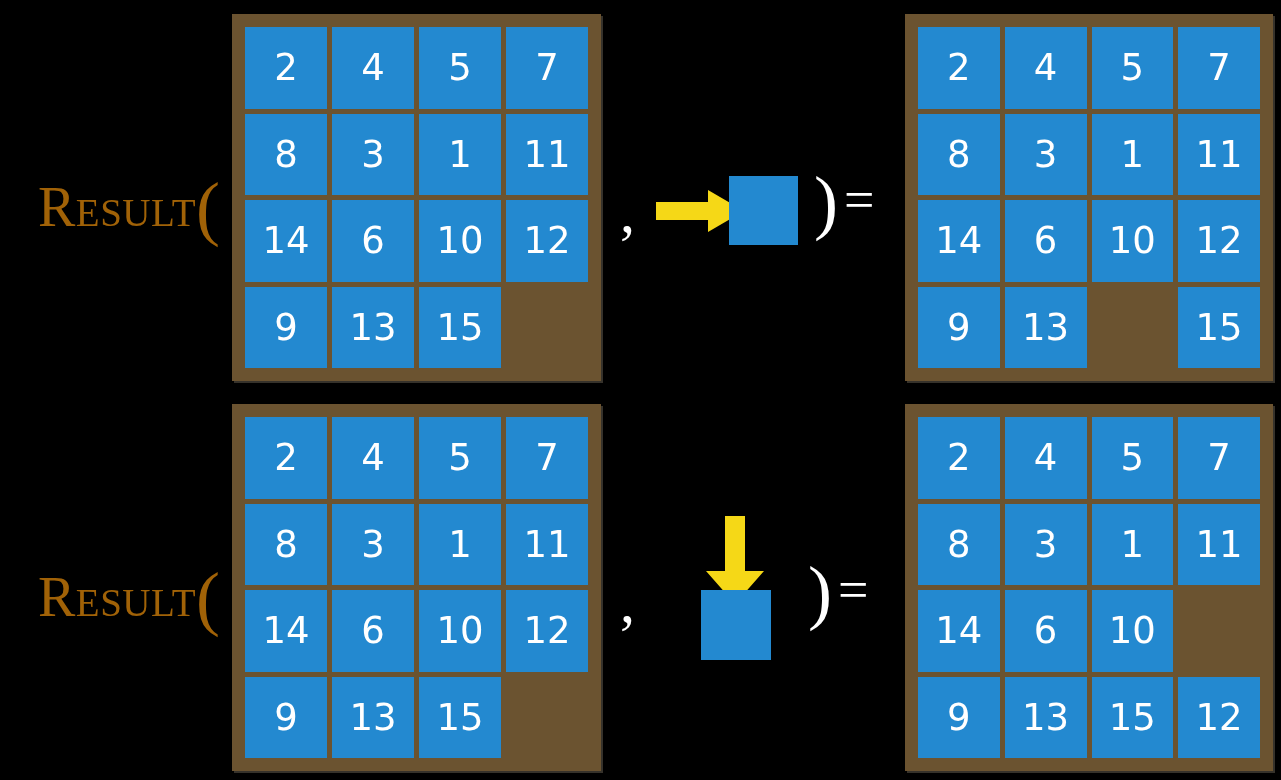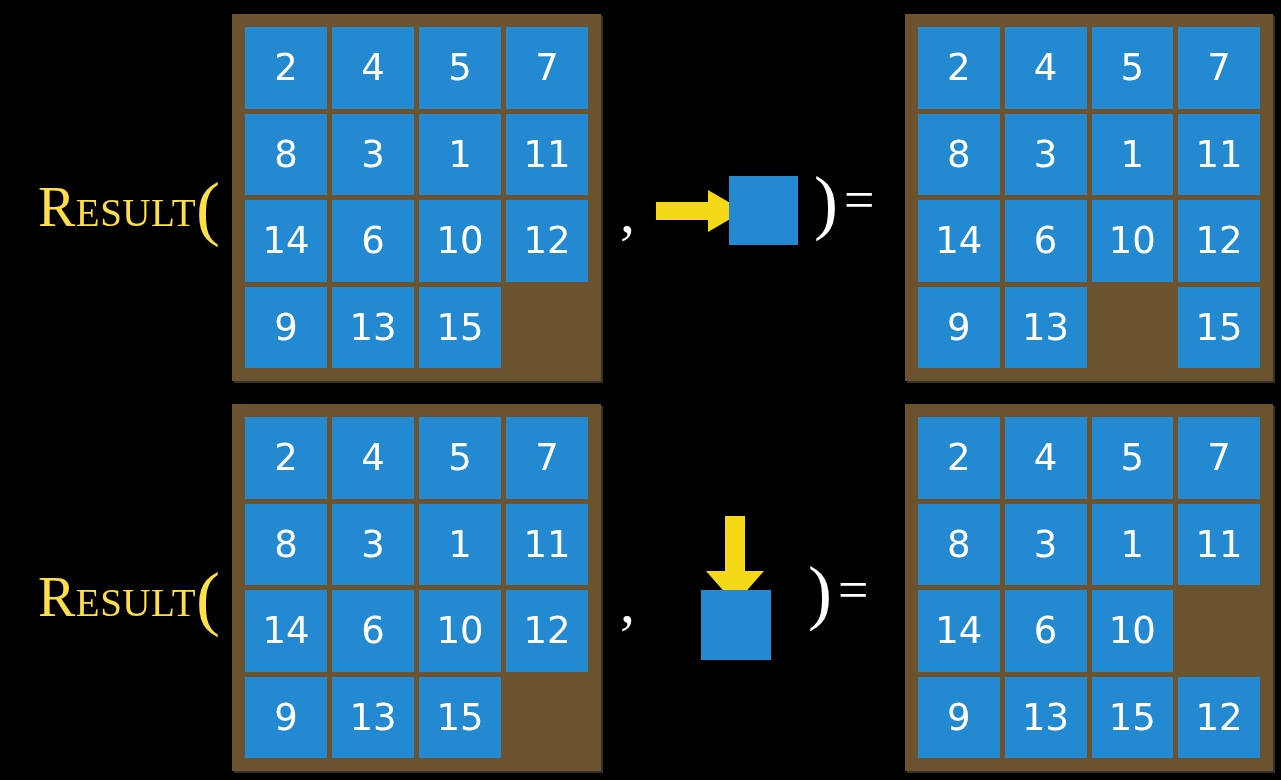--- a/index.html
+++ b/index.html
@@ -13,21 +13,21 @@
     height: 780px;
     background: #000000;
     overflow: hidden;
     font-family: "Liberation Sans", sans-serif;
   }
 
   
   .result-label {
     position: absolute;
     font-family: "Liberation Serif", serif;
-    color: #fde047;
+    color: #a16207;
     white-space: nowrap;
     font-variant: small-caps;
     letter-spacing: 0.5px;
     line-height: 1;
   }
   .result-label .word {
     font-size: 56px;
   }
   .result-label .paren {
     font-size: 72px;

